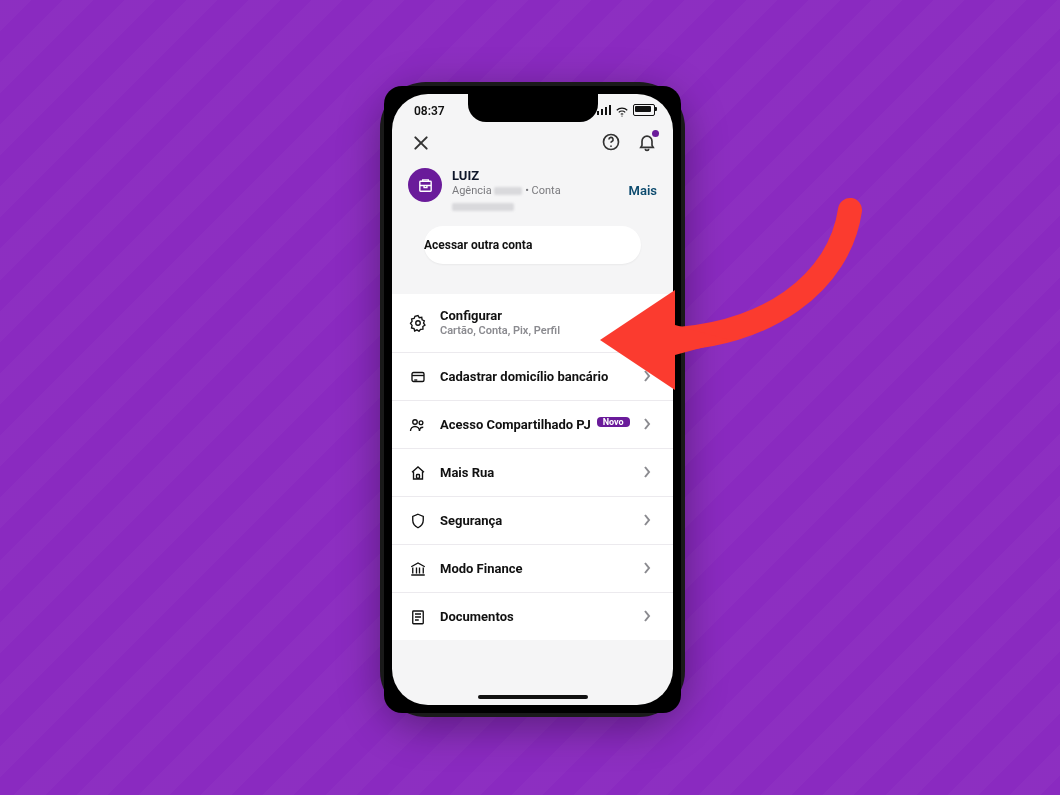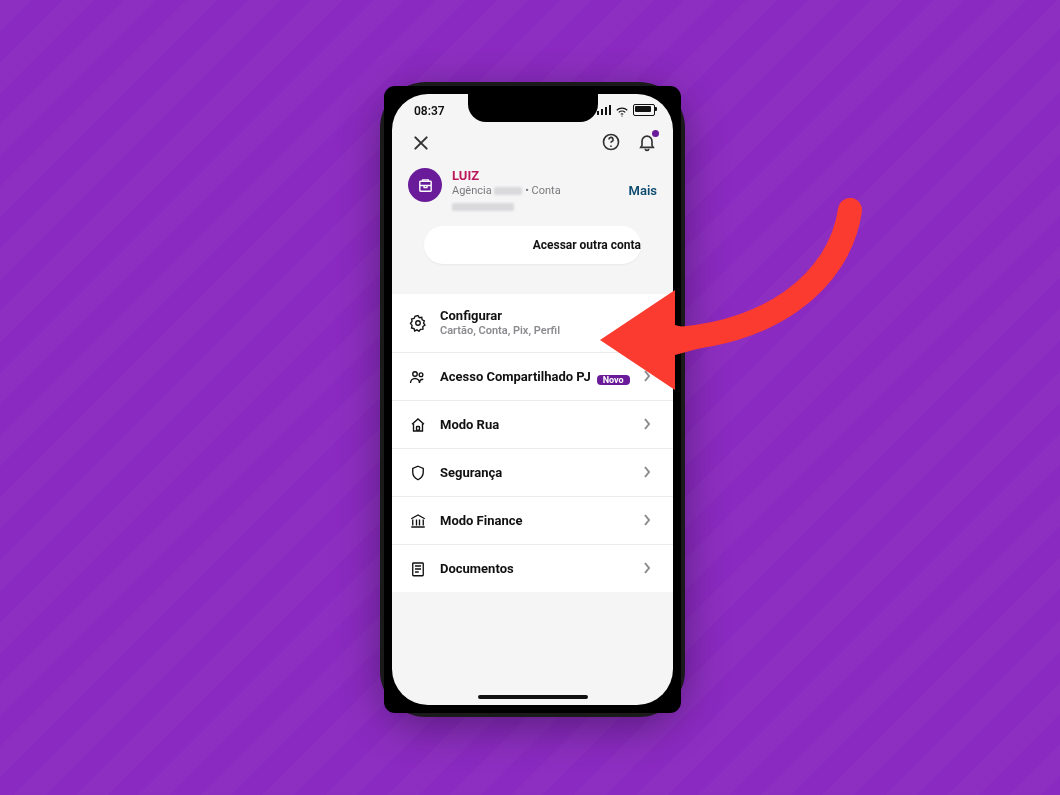--- a/index.html
+++ b/index.html
@@ -11,21 +11,21 @@
       repeating-linear-gradient(135deg, rgba(255,255,255,0.04) 0 22px, rgba(255,255,255,0.0) 22px 44px);
     opacity:0.6;
   }
 
   .phone{
     position:absolute;left:380px;top:82px;width:305px;height:635px;
     background:#1a1a1a;border-radius:46px;box-shadow:0 10px 40px rgba(0,0,0,0.35);
   }
   .phone-inner{
     position:absolute;left:4px;top:4px;right:4px;bottom:4px;
-    background:#000;border-radius:11px;padding:4px;
+    background:#000;border-radius:18px;padding:4px;
   }
   .screen{
     position:absolute;left:8px;top:8px;right:8px;bottom:8px;
     background:#f5f5f6;border-radius:36px;overflow:hidden;
   }
   .notch{
     position:absolute;top:0;left:50%;transform:translateX(-50%);
     width:130px;height:28px;background:#000;border-radius:0 0 18px 18px;z-index:5;
   }
   .statusbar{
@@ -56,43 +56,43 @@
   .header{
     padding:4px 16px 12px 16px;
   }
   .acct{display:flex;align-items:flex-start;gap:10px;}
   .avatar{
     width:34px;height:34px;border-radius:50%;background:#6a1b9a;
     display:flex;align-items:center;justify-content:center;flex:0 0 34px;
   }
   .avatar svg{width:17px;height:17px;}
   .acct-info{flex:1;min-width:0;}
-  .acct-name{font-size:13px;font-weight:700;color:#be185d;}
+  .acct-name{font-size:13px;font-weight:700;color:#0f172a;}
   .acct-sub{font-size:11px;color:#7a7a7e;line-height:14px;margin-top:1px;}
   .redact{display:inline-block;width:28px;height:8px;background:#d9d9dc;border-radius:2px;vertical-align:middle;filter:blur(1px);}
   .redact2{display:inline-block;width:62px;height:8px;background:#d9d9dc;border-radius:2px;vertical-align:middle;filter:blur(1px);margin-top:3px;}
   .mais{font-size:13px;font-weight:600;color:#0c4a6e;cursor:pointer;align-self:center;}
 
   .switch-btn{
     margin:14px 16px 0 16px;height:38px;background:#fff;border-radius:19px;
-    display:flex;align-items:center;justify-content:flex-end;font-size:12px;font-weight:700;color:#111;
+    display:flex;align-items:center;justify-content:flex-start;font-size:12px;font-weight:700;color:#111;
     box-shadow:0 1px 2px rgba(0,0,0,0.05);cursor:pointer;
   }
 
   .list{background:#fff;margin-top:18px;}
   .row{
     display:flex;align-items:center;gap:12px;padding:14px 16px;
     border-bottom:1px solid #eceaee;cursor:pointer;
   }
   .row .ricon{width:20px;flex:0 0 20px;display:flex;align-items:center;justify-content:center;}
   .row .ricon svg{width:18px;height:18px;}
   .row .rbody{flex:1;min-width:0;}
   .row .rtitle{font-size:13px;font-weight:700;color:#111;line-height:16px;}
   .row .rsub{font-size:11px;font-weight:600;color:#8b8b90;line-height:14px;margin-top:0;}
-  .row .rtitle-line{display:flex;align-items:flex-end;gap:6px;}
+  .row .rtitle-line{display:flex;align-items:flex-start;gap:6px;}
   .badge{background:#6a1b9a;color:#fff;font-size:9px;font-weight:700;padding:0 6px;border-radius:4px;}
   .chev{flex:0 0 14px;color:#8b8b90;}
   .chev svg{width:8px;height:12px;}
 
   .home-ind{position:absolute;bottom:6px;left:50%;transform:translateX(-50%);width:110px;height:4px;background:#111;border-radius:3px;}
 
   
   .arrow{position:absolute;left:580px;top:190px;width:300px;height:230px;pointer-events:none;}
   .arrow svg{width:100%;height:100%;overflow:visible;}
 </style>
@@ -179,20 +179,35 @@
                   <circle cx="12" cy="12" r="3"></circle>
                   <path d="M12 2l1.7 2.9 3.3-.5 .5 3.3L20.4 9l-1 3.1 1.9 2.7-2.8 1.9.1 3.4-3.3.4L13.4 23l-2.8-1.9-3 1.5-.9-3.3-3.3-.8.7-3.3L2 12.5l2.1-2.6L3.5 6.6l3.3-.6L8 3z"></path>
                 </svg>
             </div>
             <div class="rbody">
               <div class="rtitle">Configurar</div>
               <div class="rsub">Cartão, Conta, Pix, Perfil</div>
             </div>
           </div>
 
+          <div class="row">
+            <div class="ricon">
+              <svg viewBox="0 0 24 24" fill="none" stroke="#111" stroke-width="1.8">
+                  <rect x="4" y="6" width="16" height="12" rx="2"></rect>
+                  <path d="M4 10h16"></path>
+                  <path d="M7 16h4"></path>
+                </svg>
+            </div>
+            <div class="rbody">
+              <div class="rtitle">Cadastrar domicílio bancário</div>
+            </div>
+            <div class="chev"><svg viewBox="0 0 8 12" fill="none" stroke="#8b8b90" stroke-width="2">
+                  <path d="M2 1l4 5-4 5"></path>
+                </svg></div>
+          </div>
 
           <div class="row">
             <div class="ricon">
               <svg viewBox="0 0 24 24" fill="none" stroke="#111" stroke-width="1.8">
                   <circle cx="8" cy="8" r="3"></circle>
                   <circle cx="16" cy="9" r="2.5"></circle>
                   <path d="M2 20c0-3.3 2.7-6 6-6s6 2.7 6 6"></path>
                   <path d="M14 20c0-2.7 2-5 5-5"></path>
                 </svg>
             </div>
@@ -209,21 +224,21 @@
 
           <div class="row">
             <div class="ricon">
               <svg viewBox="0 0 24 24" fill="none" stroke="#111" stroke-width="1.8">
                   <path d="M4 11l8-7 8 7"></path>
                   <path d="M6 10v10h12V10"></path>
                   <rect x="10" y="14" width="4" height="5" rx="1"></rect>
                 </svg>
             </div>
             <div class="rbody">
-              <div class="rtitle">Modo Rua</div>
+              <div class="rtitle">Mais Rua</div>
             </div>
             <div class="chev"><svg viewBox="0 0 8 12" fill="none" stroke="#8b8b90" stroke-width="2">
                   <path d="M2 1l4 5-4 5"></path>
                 </svg></div>
           </div>
 
           <div class="row">
             <div class="ricon">
               <svg viewBox="0 0 24 24" fill="none" stroke="#111" stroke-width="1.8">
                   <path d="M12 3l7 3v5c0 5-3 8-7 10-4-2-7-5-7-10V6l7-3z"></path>

